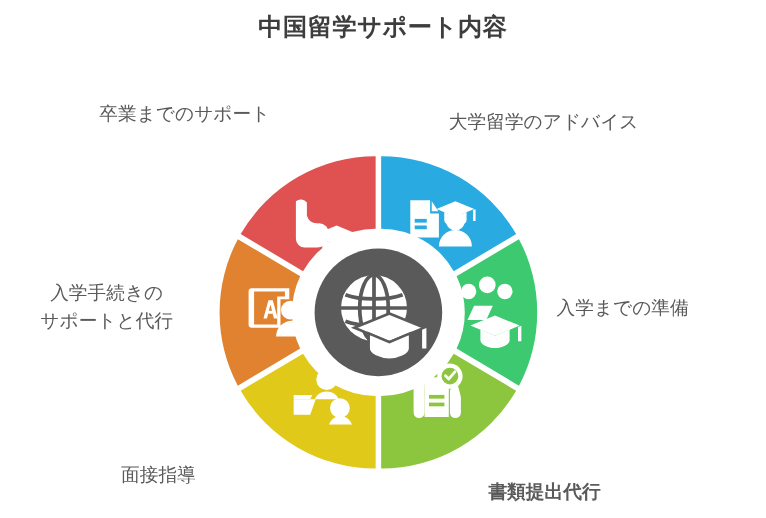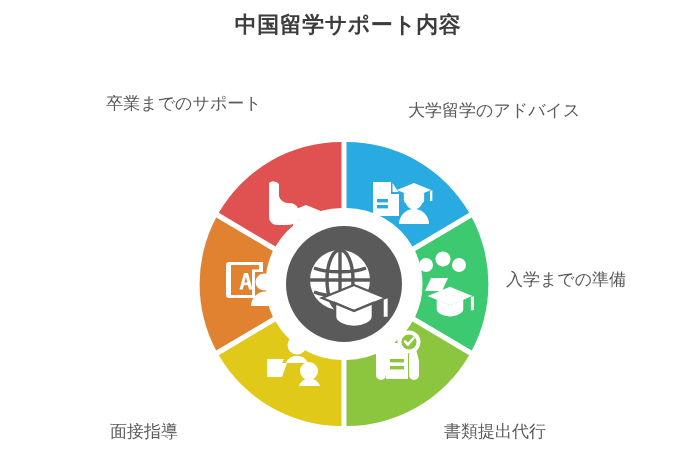--- a/index.html
+++ b/index.html
@@ -38,37 +38,39 @@
     width: 290px;
     height: 290px;
   }
   .label {
     position: absolute;
     font-size: 17px;
     color: #5a5a5a;
     line-height: 1.45;
     white-space: pre-line;
   }
-  .label-top-left   { left: 64px;  top: 92px;  width: 240px; text-align: center; }
+  .label-top-left   { left: 48px;  top: 92px;  width: 240px; text-align: center; }
   .label-top-right  { left: 408px; top: 99px;  width: 240px; text-align: left; }
   .label-right      { left: 476px; top: 268px; width: 180px; text-align: center; }
   .label-left       { left: 12px;  top: 255px; width: 170px; text-align: center; }
   .label-bot-left   { left: 110px; top: 420px; width: 200px; }
-  .label-bot-right  { left: 395px; top: 420px; width: 200px; text-align: center; }
+  .label-bot-right  { left: 395px; top: 436px; width: 200px; text-align: center; font-weight: bold; }
 </style>
 </head>
 <body style="background: rgb(255, 255, 255);">
 
 <div id="infographic">
 
   <div class="title">中国留学サポート内容</div>
 
   <div class="label label-top-left">卒業までのサポート</div>
   <div class="label label-top-right">大学留学のアドバイス</div>
   <div class="label label-right">入学までの準備</div>
+  <div class="label label-left">入学手続きの
+サポートと代行</div>
   <div class="label label-bot-left">面接指導</div>
   <div class="label label-bot-right">書類提出代行</div>
 
   <svg class="wheel" viewBox="0 0 290 290">
     <defs>
 
       <g id="cap">
         <path d="M0,-9 L22,0 L0,9 L-22,0 Z"></path>
         <path d="M-13,3.5 L-13,13 C-13,17 -6,20 0,20 C6,20 13,17 13,13 L13,3.5 L0,9 Z"></path>
         <path d="M20.5,1.2 L20.5,14 L23.5,14 L23.5,0.2 Z"></path>

